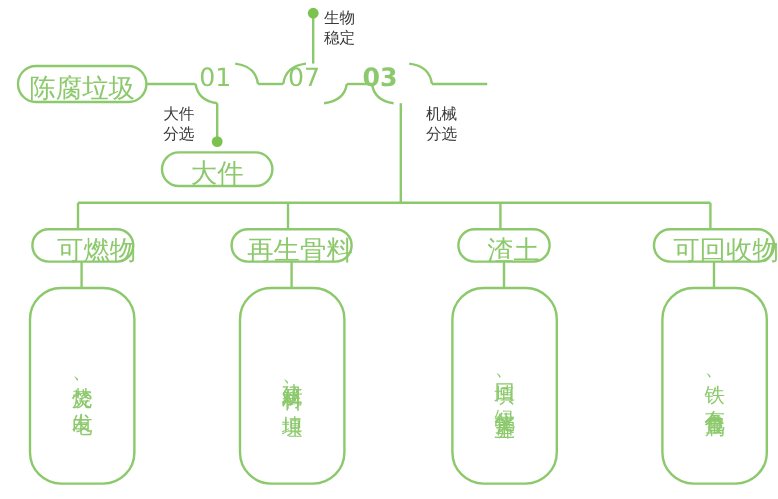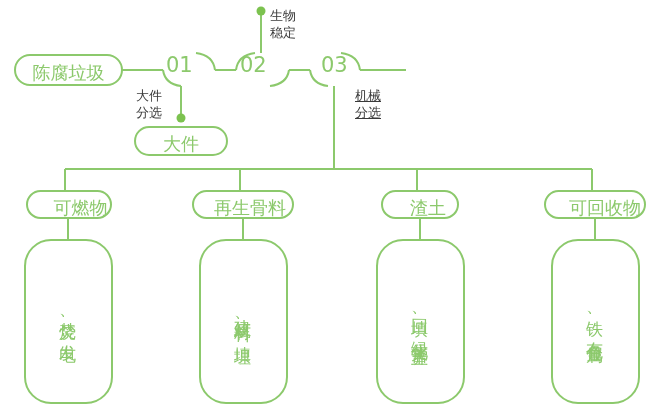--- a/index.html
+++ b/index.html
@@ -43,21 +43,21 @@
   
   .annot {
     font-size: 13px;
     color: #3a3a3a;
     font-family: "DejaVu Sans", sans-serif;
     font-weight: 500;
     line-height: 1.28;
   }
   
   .pill-txt {
-    font-size: 18px;
+    font-size: 22px;
     color: #8CC96C;
     font-family: "DejaVu Sans", sans-serif;
     text-align: center;
     font-weight: 400;
   }
   
   .vert-txt {
     font-size: 17px;
     color: #8CC96C;
     font-family: "DejaVu Sans", sans-serif;
@@ -137,28 +137,28 @@
       <rect x="25" y="240" width="87" height="163" rx="26" ry="26"></rect>
       <rect x="200" y="240" width="87" height="163" rx="26" ry="26"></rect>
       <rect x="377" y="240" width="87" height="163" rx="26" ry="26"></rect>
       <rect x="552" y="240" width="87" height="163" rx="26" ry="26"></rect>
     </g>
   </svg>
 
   <div class="txt pill-txt" style="left:15px; top:62px; width:107px;">陈腐垃圾</div>
 
   <div class="txt stage-num" style="left:166px; top:53px;">01</div>
-  <div class="txt stage-num" style="left:240px; top:53px;">02</div>
-  <div class="txt stage-num" style="left:321px; top:53px;">03</div>
+  <div class="txt stage-num" style="left:240px; top:53px;">07</div>
+  <div class="txt stage-num" style="left:302px; top:53px;font-weight:bold;">03</div>
 
   <div class="txt annot" style="left:136px; top:88px; text-align:left;">大件
 分选</div>
   <div class="txt annot" style="left:270px; top:8px; text-align:left;">生物
 稳定</div>
-  <div class="txt annot" style="left:355px; top:88px; text-align:right;text-decoration:underline;">机械
+  <div class="txt annot" style="left:355px; top:88px; text-align:right;">机械
 分选</div>
 
   <div class="txt pill-txt" style="left:135px; top:133px; width:92px;">大件</div>
 
   <div class="txt pill-txt" style="left:27px; top:197px; width:107px;">可燃物</div>
   <div class="txt pill-txt" style="left:193px; top:197px; width:114px;">再生骨料</div>
   <div class="txt pill-txt" style="left:382px; top:197px; width:92px;">渣土</div>
   <div class="txt pill-txt" style="left:545px; top:197px; width:120px;">可回收物</div>
 
   <div class="vbox-wrap" style="left:25px; top:240px; width:87px; height:163px;">

